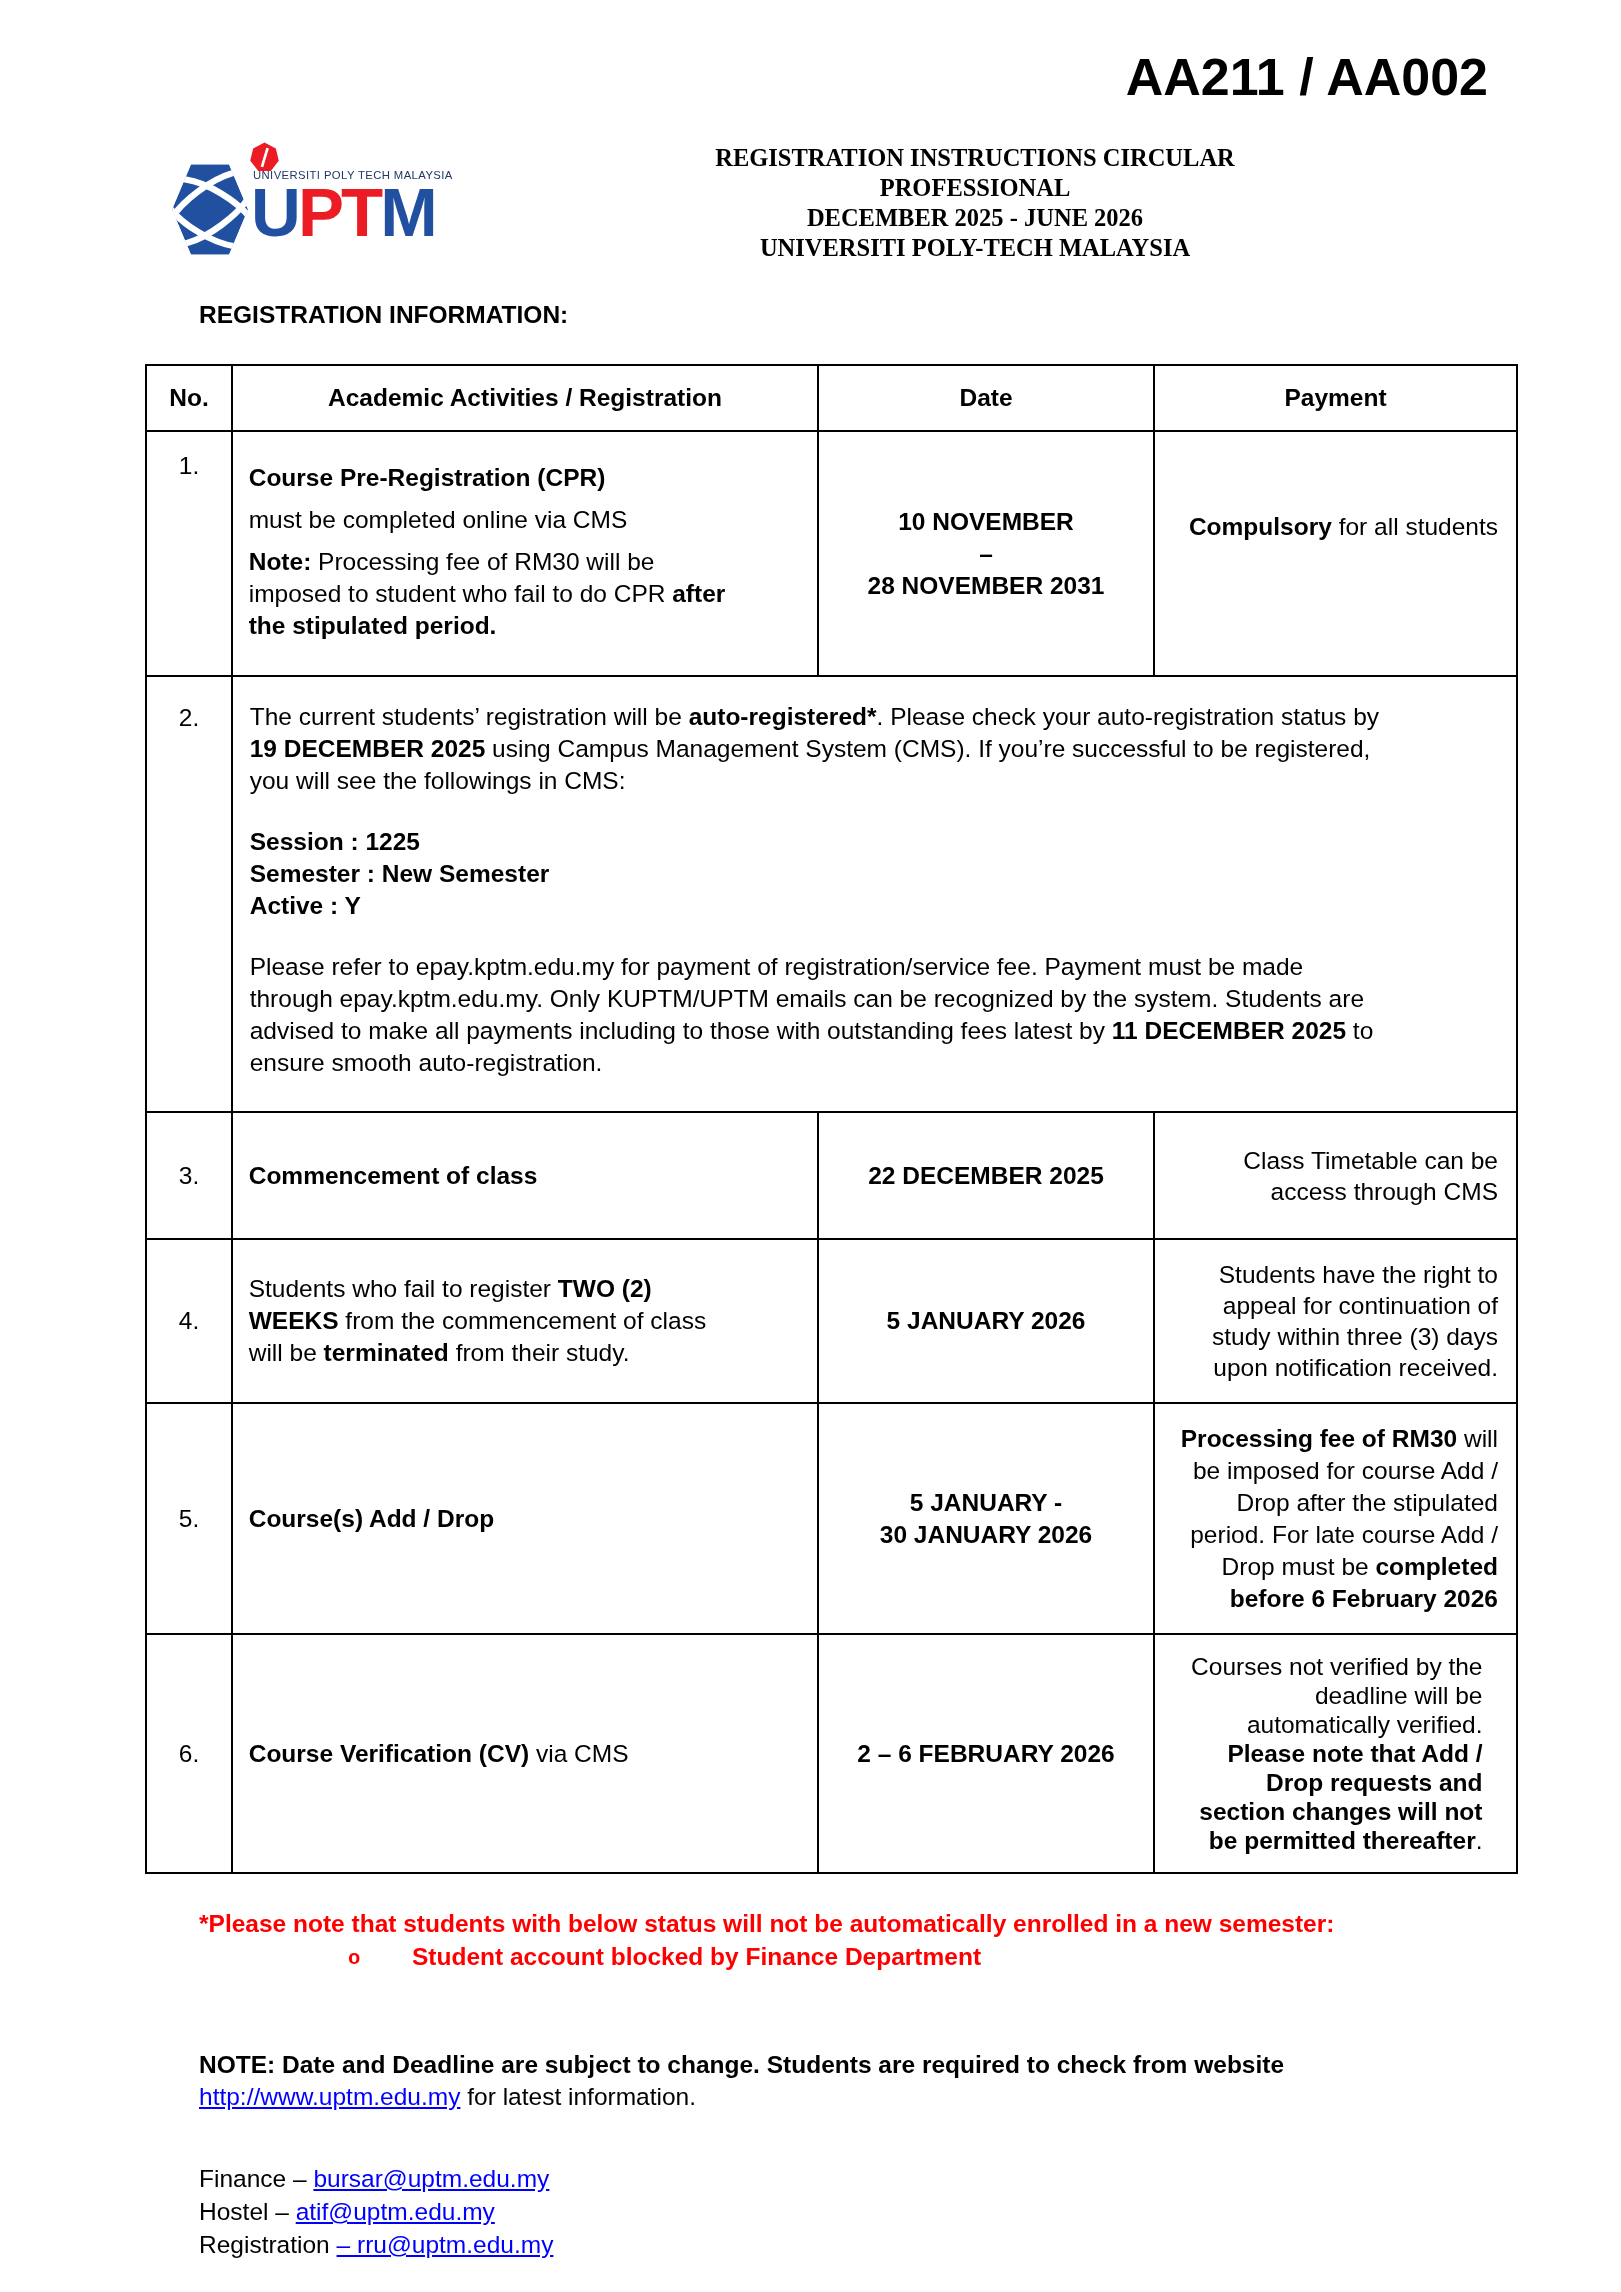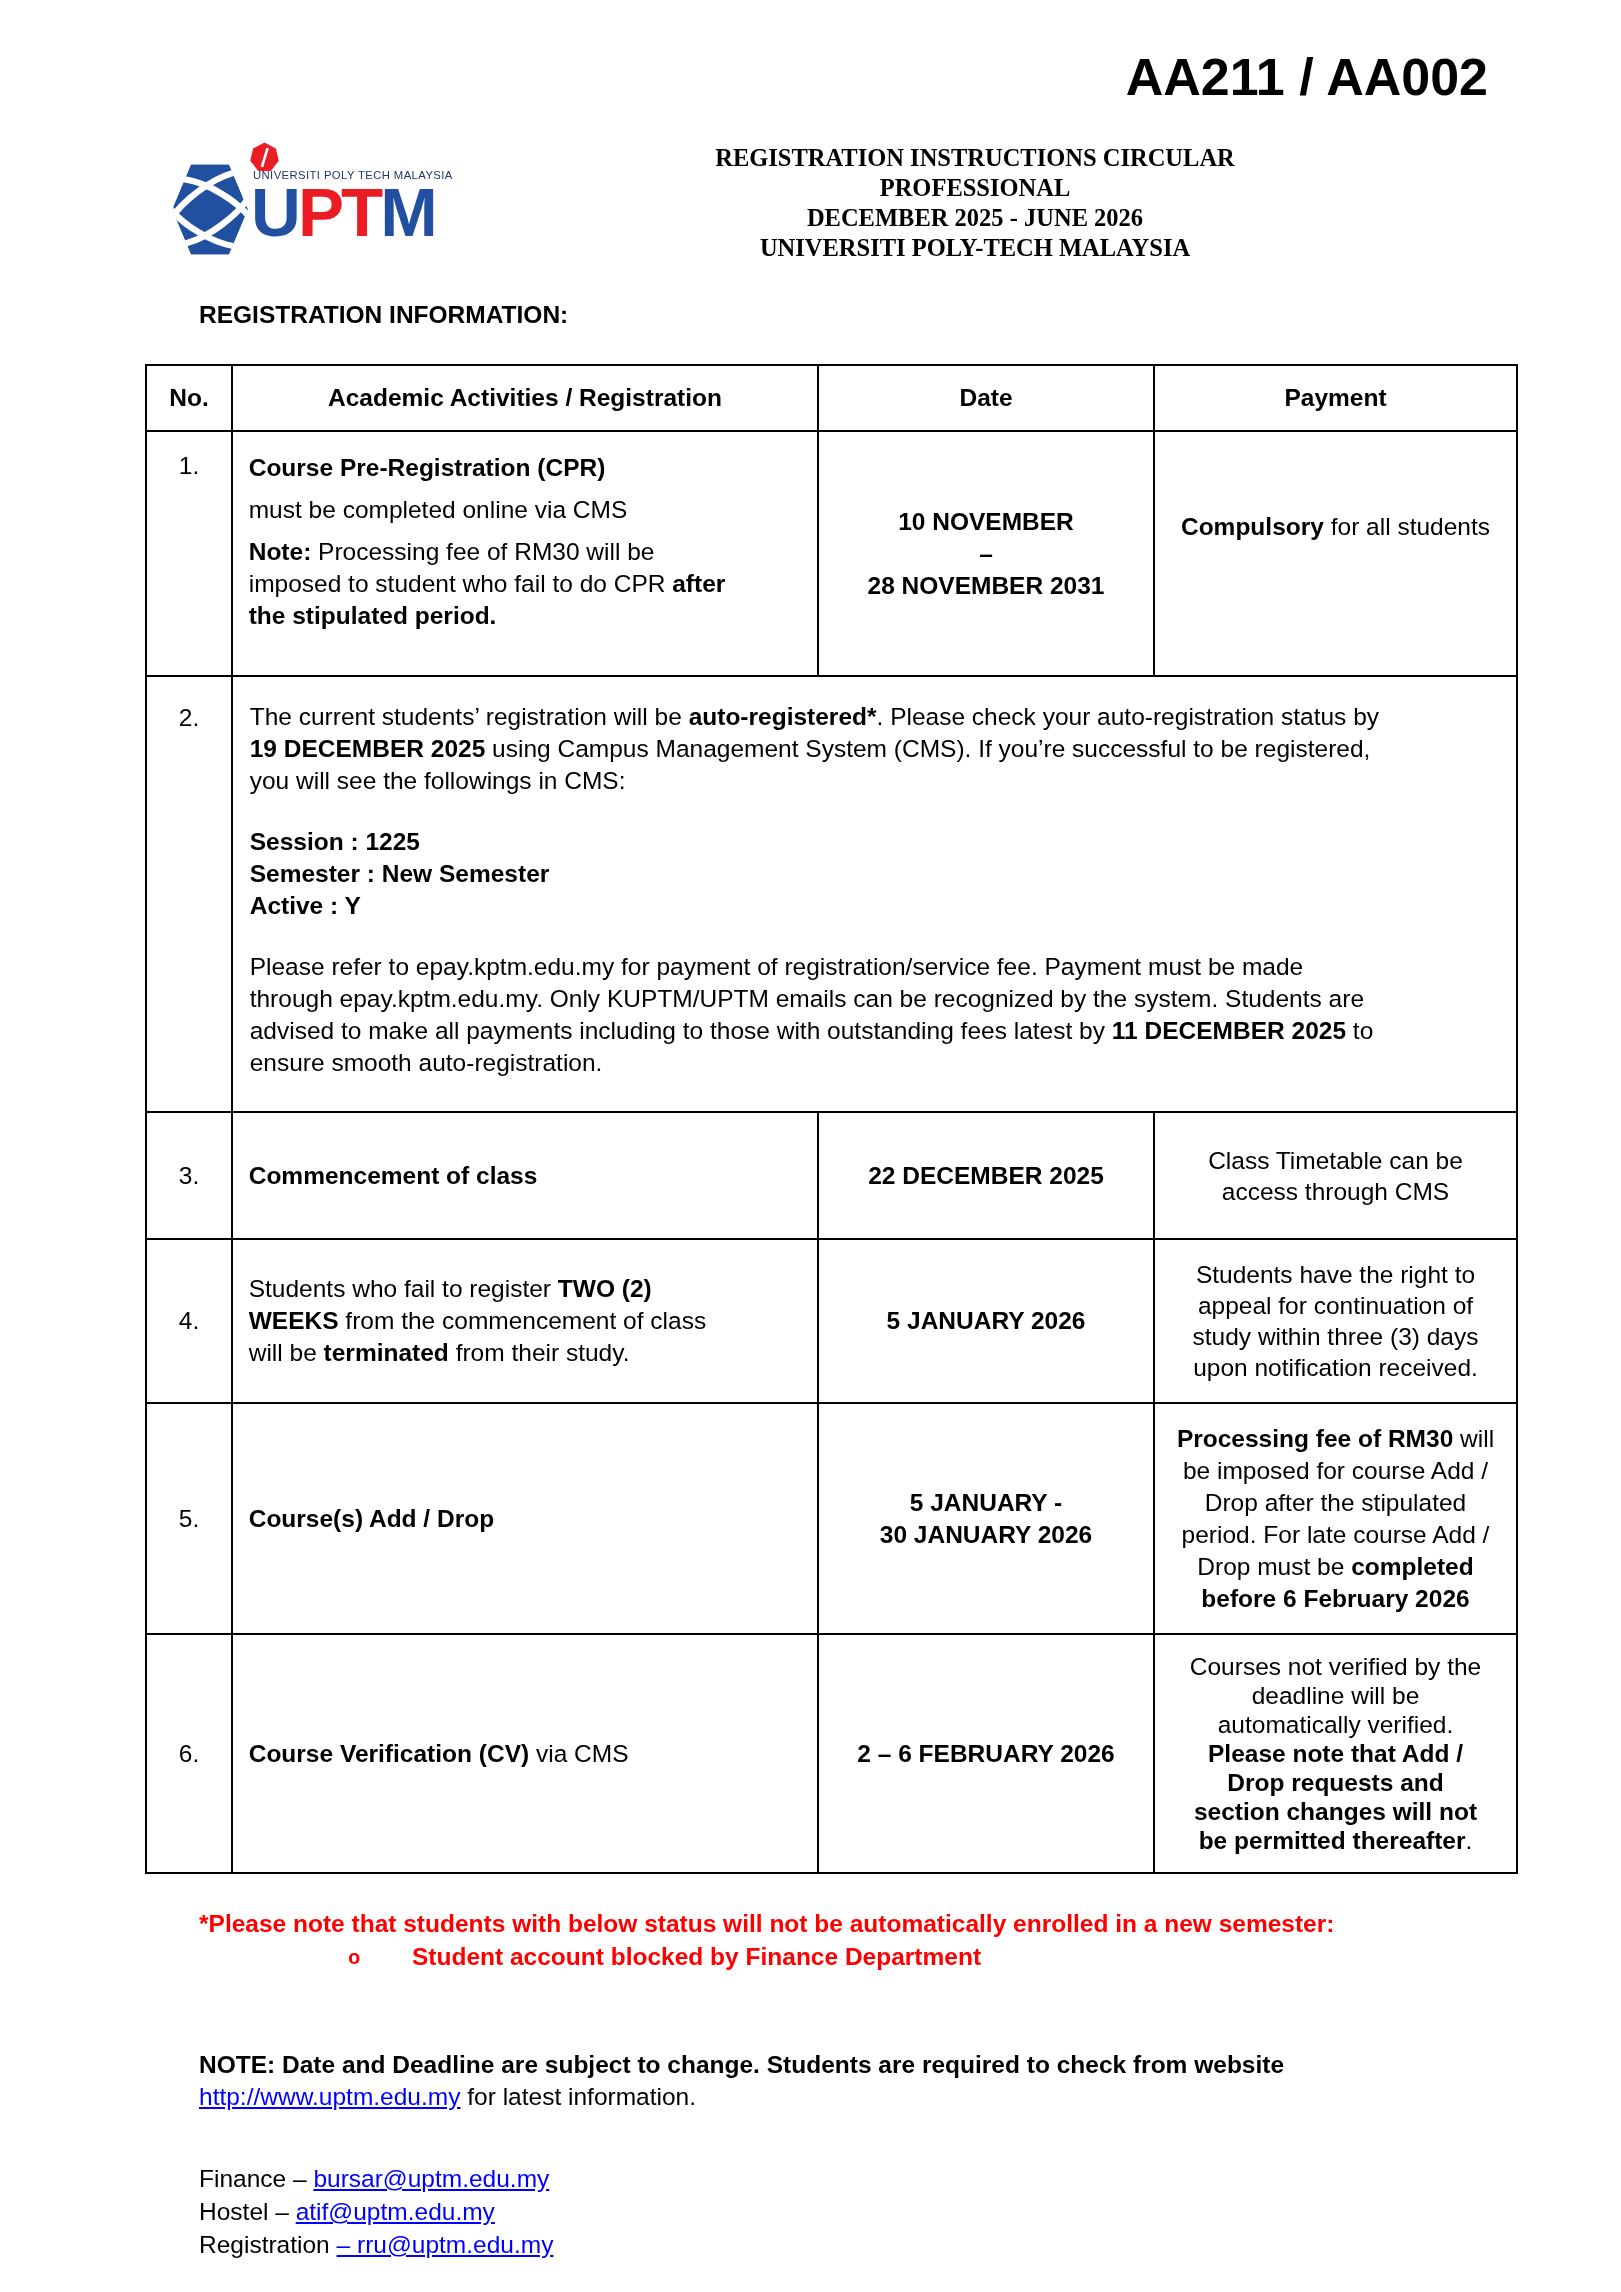--- a/index.html
+++ b/index.html
@@ -53,26 +53,26 @@
     position: absolute; left: 145px; top: 364px;
     width: 1371px; border-collapse: collapse; table-layout: fixed;
     font-size: 24.5px;
   }
   .reg-table td, .reg-table th { border: 2px solid var(--border-black, #000); overflow: hidden; }
   .reg-table th { font-weight: 700; text-align: center; vertical-align: middle; }
   .no-cell { text-align: center; vertical-align: middle; }
   .no-top  { vertical-align: top; padding-top: 19.6px; }
   .no-top2 { vertical-align: top; padding-top: 27.4px; }
   .act-cell { vertical-align: middle; padding: 9.8px 15.7px 9.8px 15.7px; line-height: 32px; text-align: left; }
-  .act-top { vertical-align: top; padding-top: 20px; }
+  .act-top { vertical-align: top; padding-top: 30px; }
   .act-cell p { margin: 0 0 9.8px 0; }
   .w500 { width: 490px; }
   .w490 { width: 480px; }
   .date-cell { text-align: center; vertical-align: middle; font-weight: 700; line-height: 32px; }
-  .action-cell { text-align: center; vertical-align: middle; line-height: 31px; padding: 5.9px 9.8px; }
+  .action-cell { text-align: right; vertical-align: middle; line-height: 31px; padding: 5.9px 9.8px; }
   .aw { width: 325px; margin: 0 auto; }
   .aw-narrow { width: 294px; margin: 0 auto; }
   .pad-bot { padding-bottom: 59px; }
   .merged-cell { vertical-align: top; padding: 23.5px 0 0 16.7px; line-height: 32px; }
   .w2 { width: 1143px; }
   .mb30 { margin-bottom: 29px; }
   .status-block { font-weight: 700; margin-bottom: 29px; }
 
   
   .red-warning {

